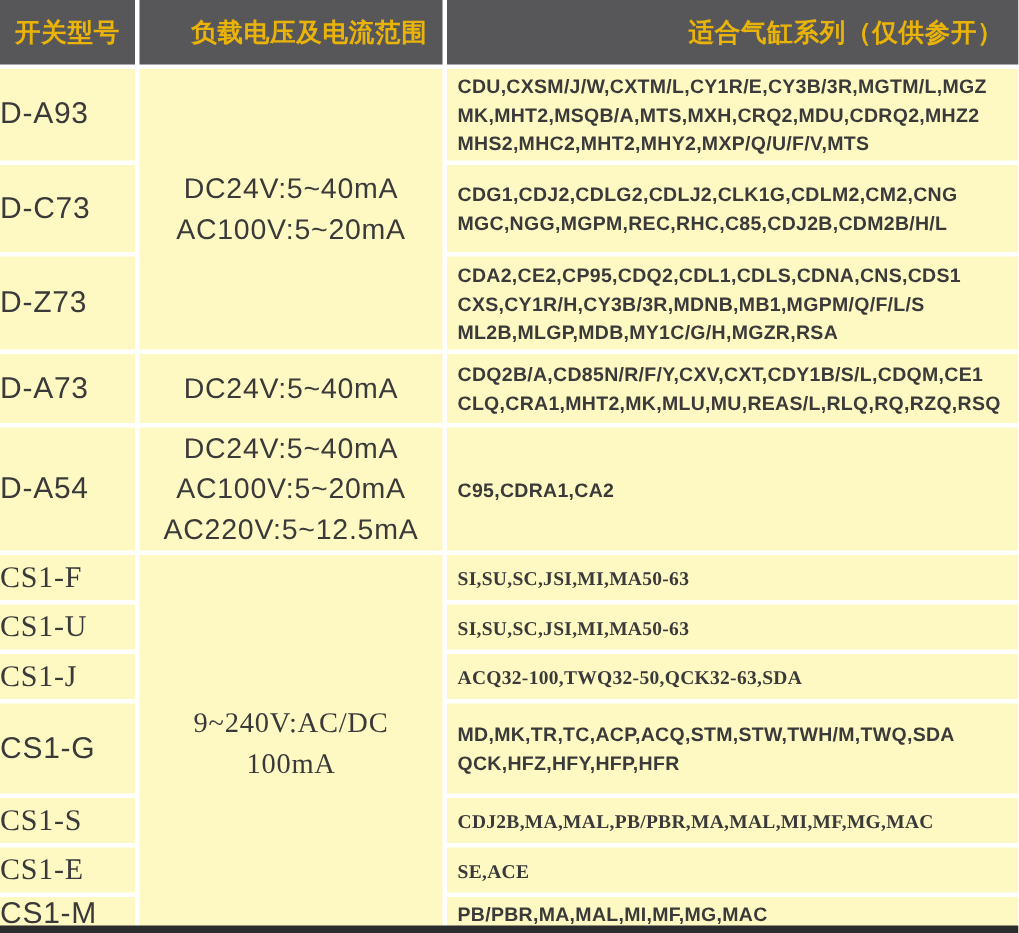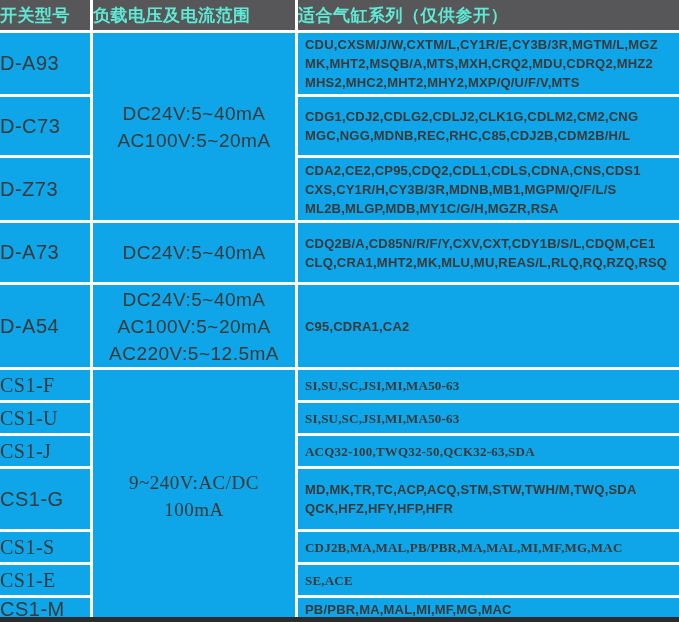--- a/index.html
+++ b/index.html
@@ -9,43 +9,43 @@
     position:relative;
   }
   table.spec {
     border-collapse:separate; border-spacing:3px;
     table-layout:fixed; margin:-3px; width:685px;
   }
   col.c-model   { width:90px; }
   col.c-voltage { width:202px; }
   col.c-series  { width:381px; }
   th {
-    background:#57575a; color:#5eead4; font-size:17px; font-weight:bold;
-    text-align:left; vertical-align:middle; padding:0; letter-spacing:0.5px;
+    background:#57575a; color:#eab308; font-size:17px; font-weight:bold;
+    text-align:right; vertical-align:middle; padding:10px; letter-spacing:0.5px;
     overflow:hidden;
   }
   td {
-    background:#0ea5e9; color:#3a3a3a; vertical-align:middle;
+    background:#fef9c3; color:#3a3a3a; vertical-align:middle;
     padding:0; overflow:hidden;
   }
   td.model { text-align:left; font-size:20px; letter-spacing:0.5px; }
   td.voltage { text-align:center; }
   td.voltage .vtext {
     display:inline-block; text-align:center; white-space:pre-line;
     font-size:19px; line-height:27px; letter-spacing:0.5px;
   }
   td.series {
     font-size:13px; font-weight:bold; padding:2px 2px 2px 7px;
     white-space:pre-line; line-height:19px; letter-spacing:0.2px;
   }
   tr.h-hdr  { height:30px; }
   tr.h-60   { height:60px; }
   tr.h-58   { height:58px; }
   tr.h-62   { height:62px; }
-  tr.h-57   { height:59px;margin-left:15px; }
+  tr.h-57   { height:46px;margin-left:15px; }
   tr.h-82   { height:82px; }
   tr.h-30   { height:30px;font-family:Liberation Serif, serif; }
   tr.h-60b  { height:60px; }
   tr.h-22   { height:22px; }
   .footer-bar {
     position:absolute; left:0; bottom:0; width:679px; height:5px;
     background:#2c2c2e;
   }
 </style>
 </head>
@@ -71,21 +71,21 @@
         <span class="vtext">DC24V:5~40mA
 AC100V:5~20mA</span>
       </td>
       <td class="series">CDU,CXSM/J/W,CXTM/L,CY1R/E,CY3B/3R,MGTM/L,MGZ
 MK,MHT2,MSQB/A,MTS,MXH,CRQ2,MDU,CDRQ2,MHZ2
 MHS2,MHC2,MHT2,MHY2,MXP/Q/U/F/V,MTS</td>
     </tr>
     <tr class="h-58">
       <td class="model">D-C73</td>
       <td class="series">CDG1,CDJ2,CDLG2,CDLJ2,CLK1G,CDLM2,CM2,CNG
-MGC,NGG,MDNB,REC,RHC,C85,CDJ2B,CDM2B/H/L</td>
+MGC,NGG,MGPM,REC,RHC,C85,CDJ2B,CDM2B/H/L</td>
     </tr>
     <tr class="h-62">
       <td class="model">D-Z73</td>
       <td class="series">CDA2,CE2,CP95,CDQ2,CDL1,CDLS,CDNA,CNS,CDS1
 CXS,CY1R/H,CY3B/3R,MDNB,MB1,MGPM/Q/F/L/S
 ML2B,MLGP,MDB,MY1C/G/H,MGZR,RSA</td>
     </tr>
 
     <tr class="h-57">
       <td class="model">D-A73</td>

